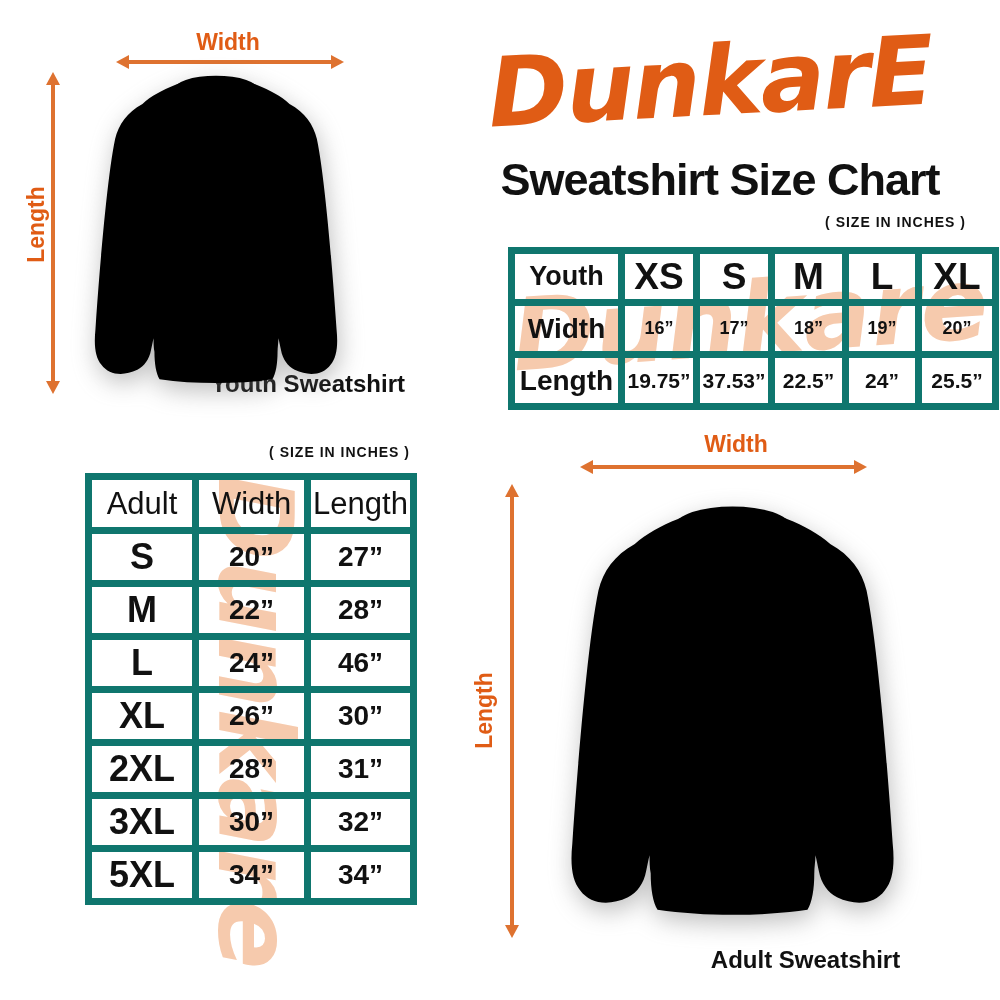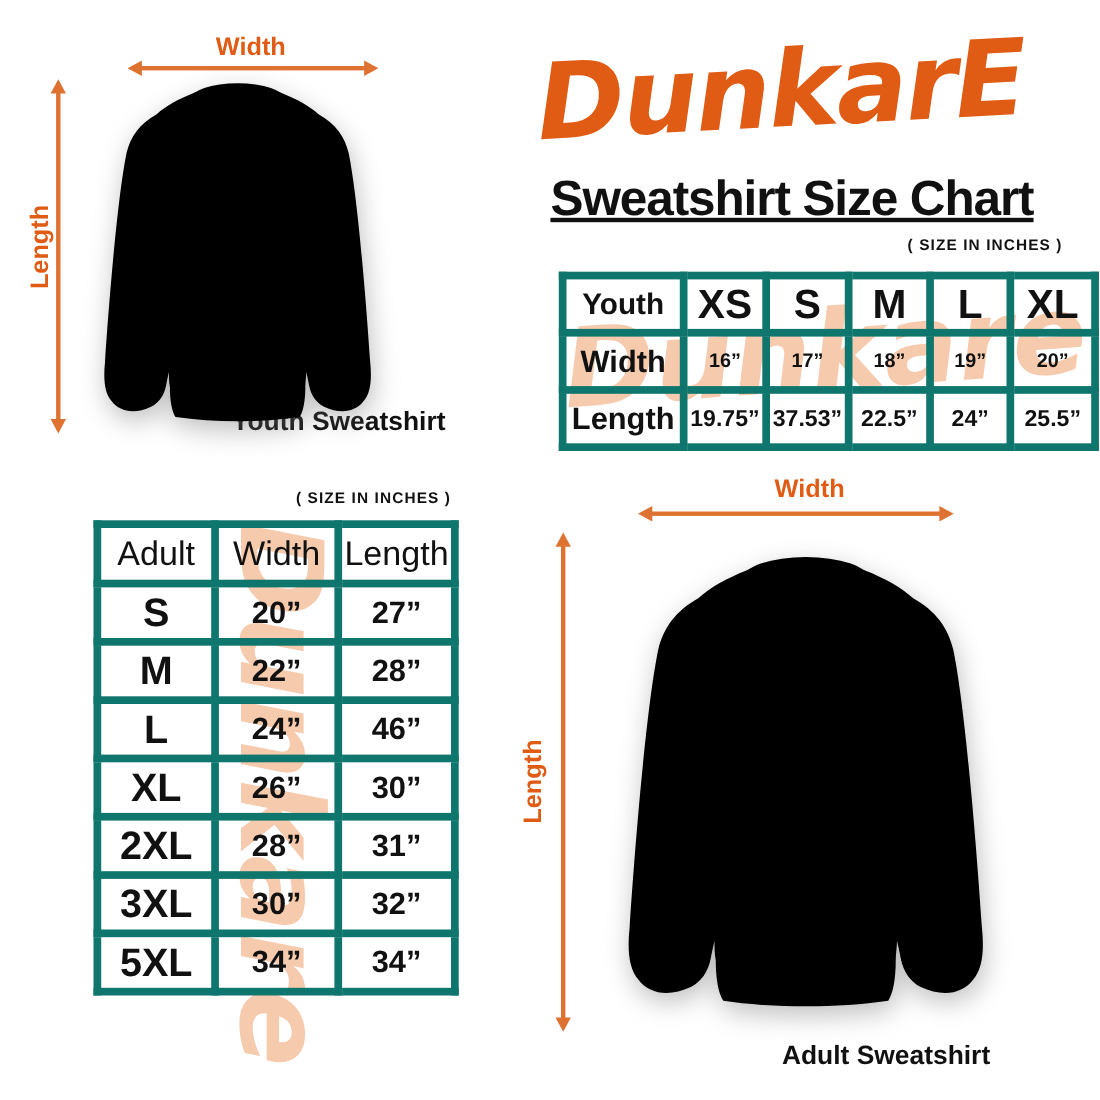--- a/index.html
+++ b/index.html
@@ -17,21 +17,21 @@
 
   
   .logo{
     left:425px;top:12px;width:570px;text-align:center;
     font-family:"DejaVu Sans",sans-serif;font-weight:bold;font-style:italic;
     font-size:96px;line-height:140px;color:var(--accent);
     transform:rotate(-3deg);letter-spacing:-2px;white-space:nowrap;
   }
   .title{
     left:450px;top:154px;width:540px;text-align:center;
-    font-size:45px;font-weight:bold;letter-spacing:-1px;white-space:nowrap;text-decoration:underline;
+    font-size:45px;font-weight:bold;letter-spacing:-1px;white-space:nowrap;
   }
   .units{font-size:14px;font-weight:bold;letter-spacing:1px;white-space:nowrap;}
   .units-top{left:666px;top:214px;width:300px;text-align:right;}
   .units-adult{left:110px;top:444px;width:300px;text-align:right;}
 
   
   .wm{
     z-index:0;color:var(--wm);font-family:"DejaVu Sans",sans-serif;
     font-weight:bold;font-style:italic;white-space:nowrap;pointer-events:none;
   }

